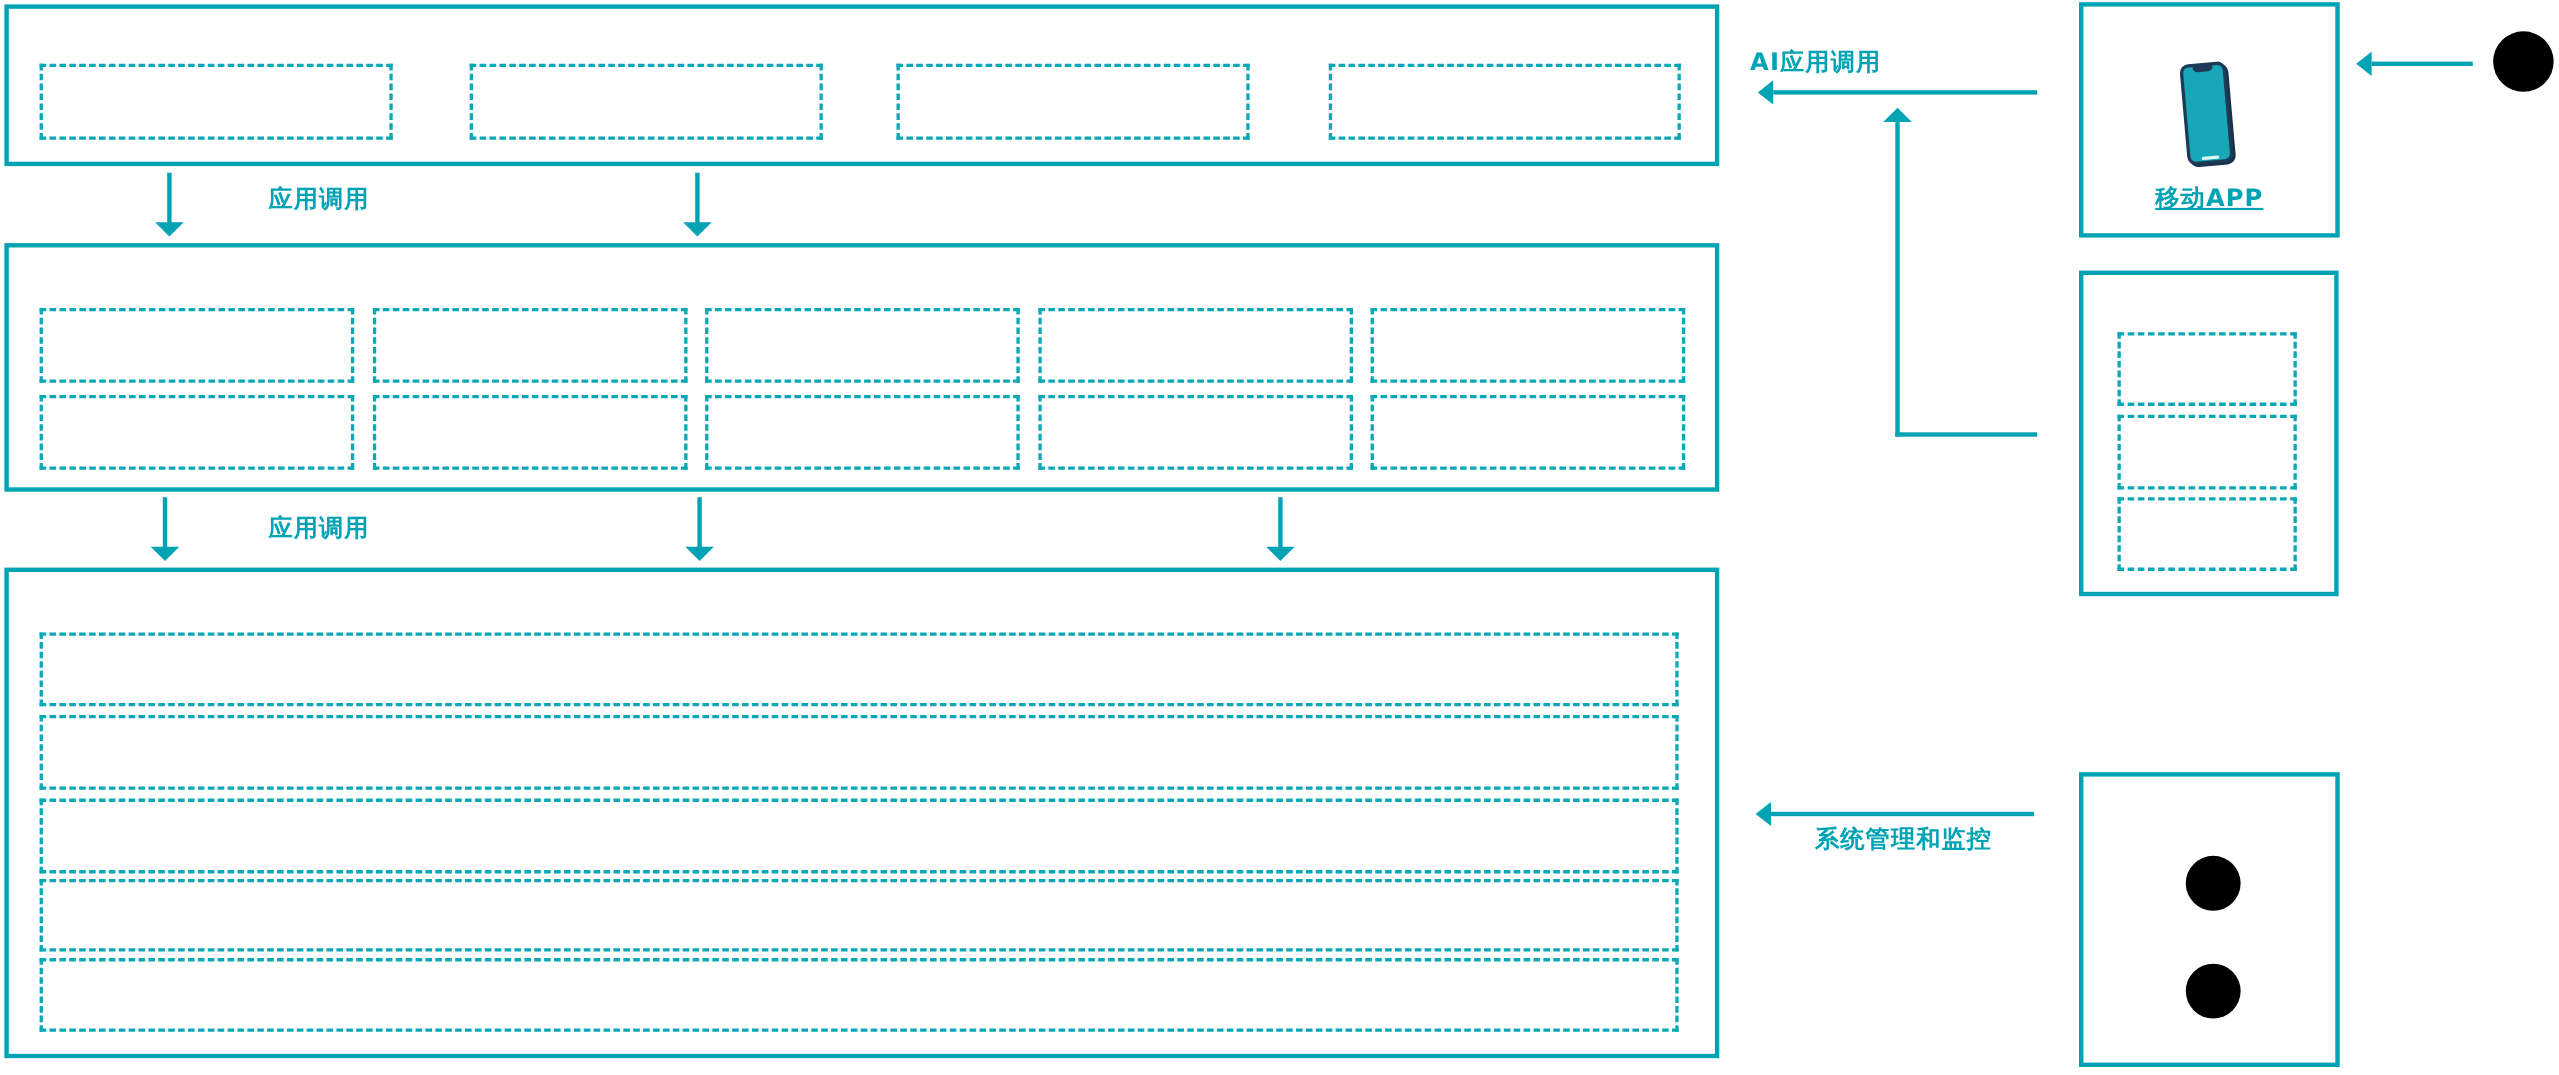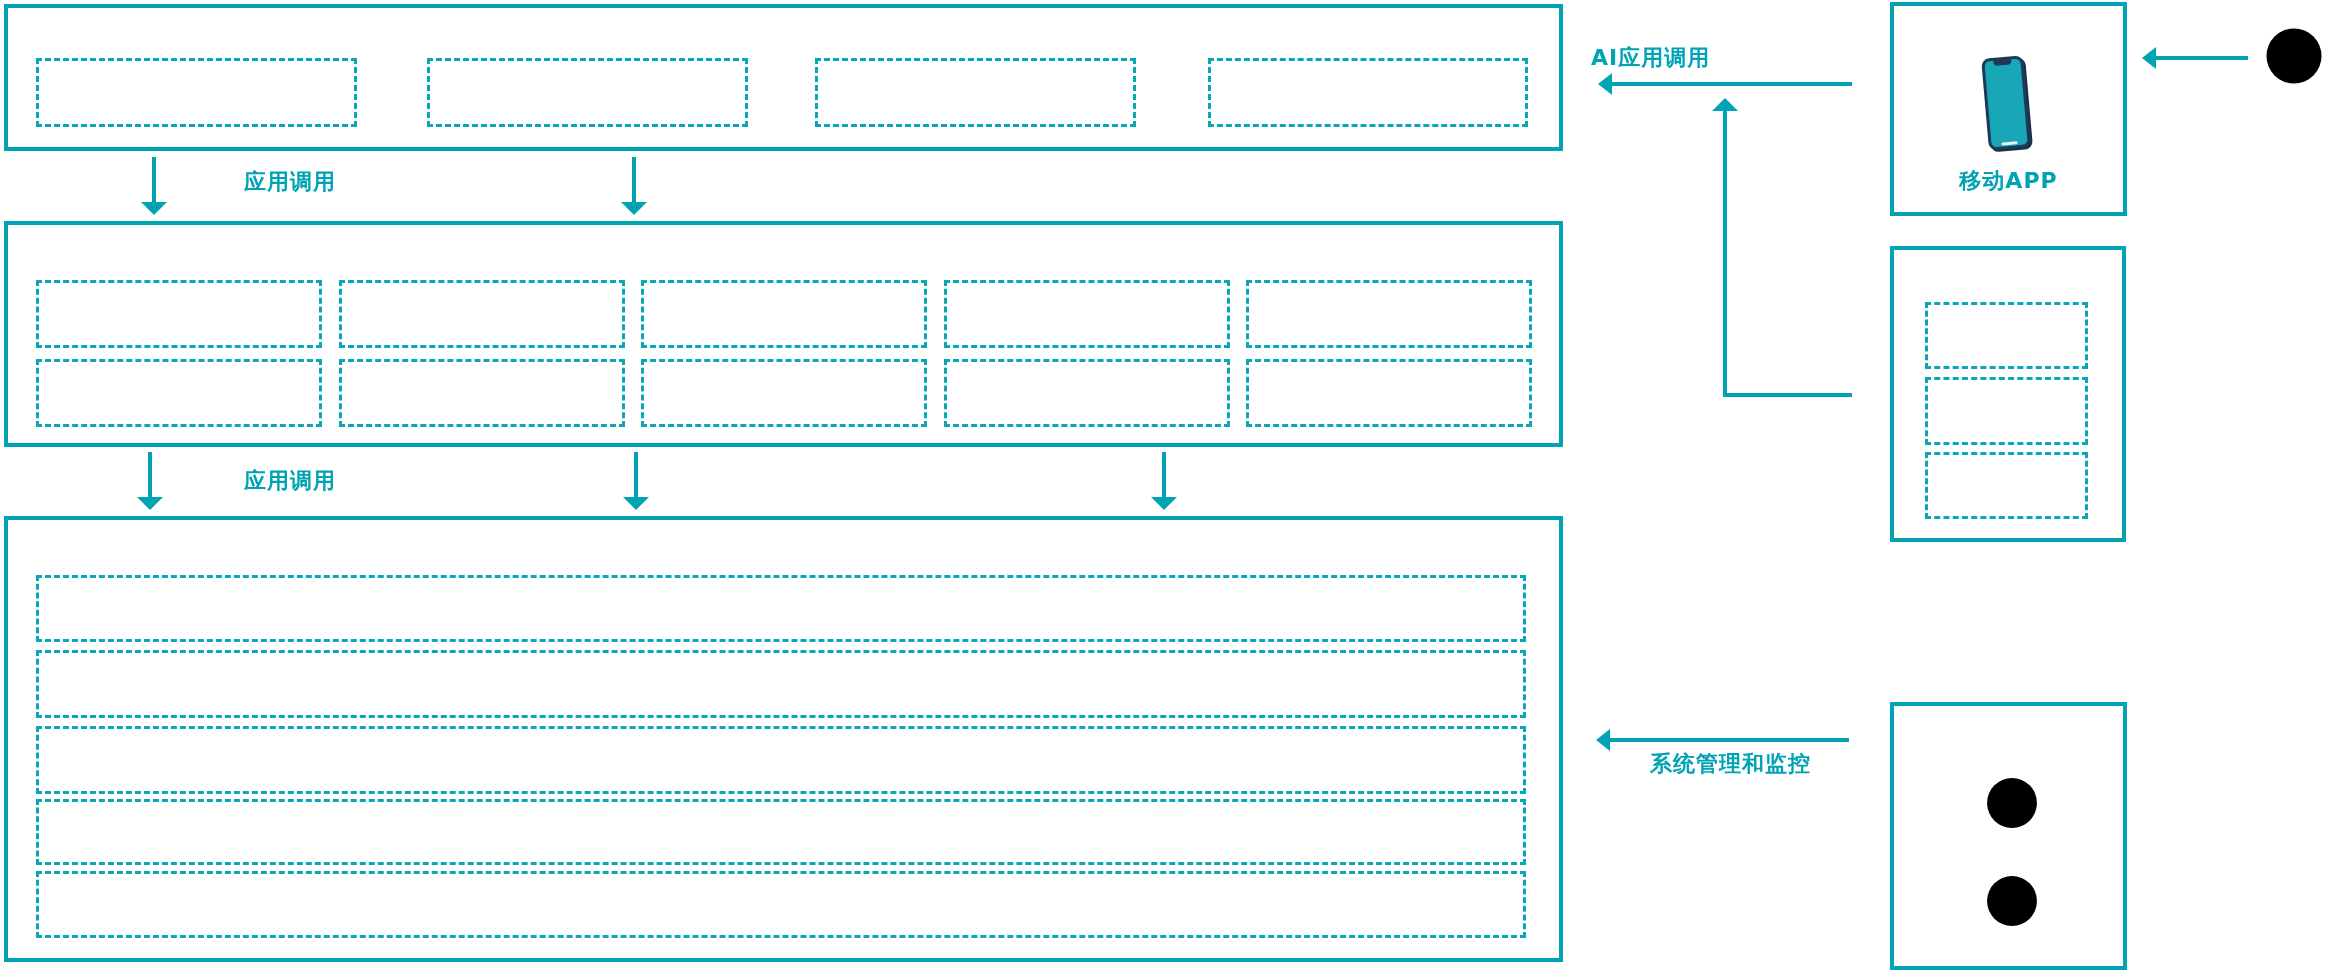--- a/index.html
+++ b/index.html
@@ -137,21 +137,21 @@
   <div class="head-up" style="left:1712px;top:98px;"></div>
   <div class="vline" style="left:1723px;top:111px;height:286px;"></div>
   <div class="hline" style="left:1723px;top:393px;width:129px;"></div>
 
   <div class="sbox" style="left:1890px;top:2px;width:237px;height:214px;"></div>
   <div class="phone">
     <div class="screen"></div>
     <div class="notch"></div>
     <div class="homebar"></div>
   </div>
-  <div class="lbl lbl-center" style="left:1890px;top:169px;width:237px;">移动APP</div>
+  <div class="lbl lbl-center" style="left:1890px;top:169px;width:237px;text-decoration:underline;">移动APP</div>
 
   <div class="hline" style="left:2156px;top:56px;width:92px;"></div>
   <div class="head-left" style="left:2142px;top:47px;"></div>
   <svg class="users-icon" style="left:2262px;top:22px;" width="64" height="68" viewBox="0 0 100 100">
       <use href="#users-glyph"></use>
     </svg>
 
   <div class="sbox" style="left:1890px;top:246px;width:236px;height:296px;"></div>
   <div class="dbox" style="left:1925px;top:302px;width:163px;height:67px;"></div>
   <div class="dbox" style="left:1925px;top:377px;width:163px;height:68px;"></div>

